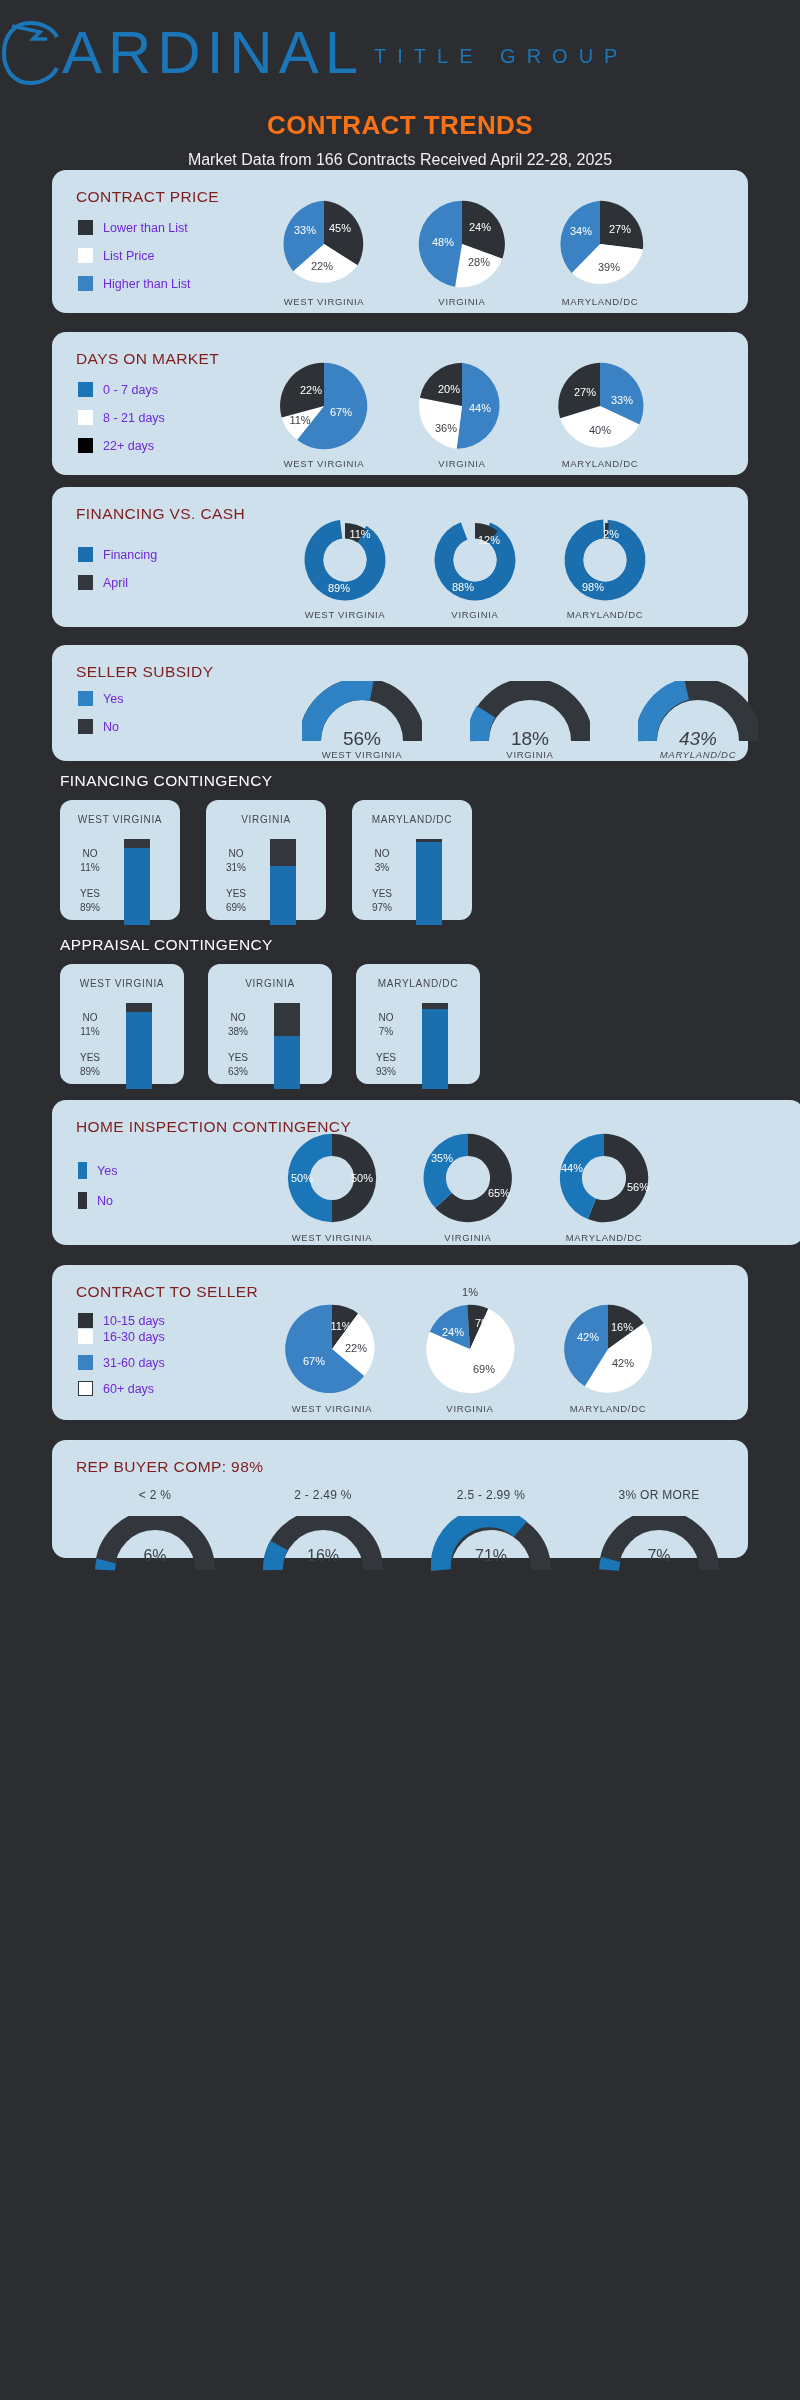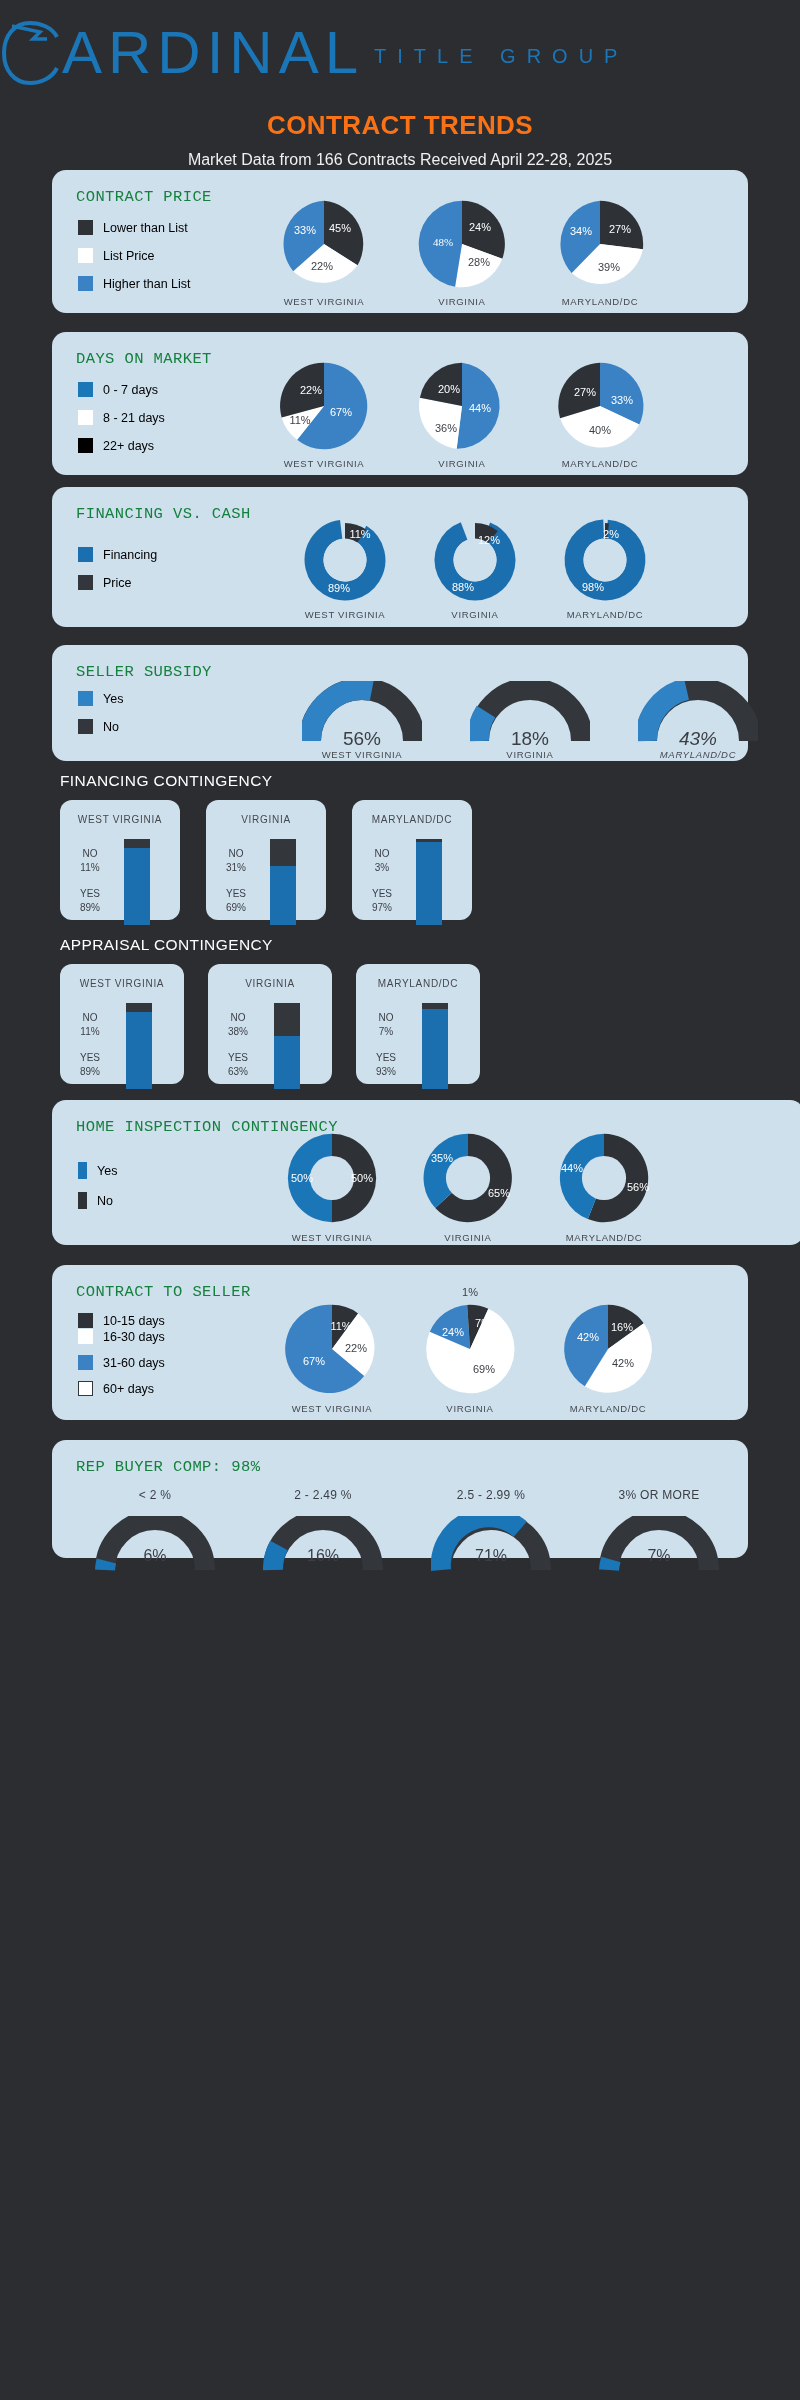--- a/index.html
+++ b/index.html
@@ -40,27 +40,27 @@
   }
 
   
   .card {
     background: #cfe0ed;
     border-radius: 14px;
     color: #3b3f45;
     position: absolute;
   }
   .card-title {
-    font-size: 15.5px; color:#15803d; letter-spacing:0.4px;
-    position:absolute; left:24px; top:18px; font-weight:400;font-family:Liberation Mono, monospace;
+    font-size: 15.5px; color:#7f1d1d; letter-spacing:0.4px;
+    position:absolute; left:24px; top:18px; font-weight:400;
   }
   .legend { position:absolute; left:26px; }
   .legend-row { display:flex; align-items:center; margin-bottom:13px; }
   .swatch { width:15px; height:15px; margin-right:10px; flex:0 0 auto; }
-  .legend-label { font-size:12.5px; color:#000000; white-space:nowrap; }
+  .legend-label { font-size:12.5px; color:#6d28d9; white-space:nowrap; }
 
   .charts-row { position:absolute; display:flex; }
   .chart-cell { text-align:center; position:relative; }
   .region-label {
     font-size: 9.5px; letter-spacing:0.7px; color:#44484e;
     margin-top: 6px; white-space:nowrap;
   }
   .pct {
     position:absolute; font-size:11px; font-weight:400;
     transform: translate(-50%,-50%); white-space:nowrap;
@@ -157,21 +157,21 @@
       </div>
 
       <div class="chart-cell">
         <svg width="92" height="92" viewBox="0 0 100 100">
           <path d="M50 50 L50 3 A47 47 0 0 1 93.8 66 Z" fill="#2e3237"></path>
           <path d="M50 50 L93.8 66 A47 47 0 0 1 42.5 96.4 Z" fill="#ffffff"></path>
           <path d="M50 50 L42.5 96.4 A47 47 0 0 1 50 3 Z" fill="#3a82c4"></path>
         </svg>
         <span class="pct on-dark" style="left:64px; top:29px;">24%</span>
         <span class="pct on-light" style="left:63px; top:64px;">28%</span>
-        <span class="pct on-dark" style="left:27px; top:44px;font-family:Liberation Serif, serif;">48%</span>
+        <span class="pct on-dark" style="left:27px; top:44px;">48%</span>
         <div class="region-label">VIRGINIA</div>
       </div>
 
       <div class="chart-cell">
         <svg width="92" height="92" viewBox="0 0 100 100">
           <path d="M50 50 L50 3 A47 47 0 0 1 96.6 55.6 Z" fill="#2e3237"></path>
           <path d="M50 50 L96.6 55.6 A47 47 0 0 1 19.2 81.4 Z" fill="#ffffff"></path>
           <path d="M50 50 L19.2 81.4 A47 47 0 0 1 50 3 Z" fill="#3a82c4"></path>
         </svg>
         <span class="pct on-dark" style="left:66px; top:31px;">27%</span>
@@ -243,21 +243,21 @@
   <div class="card" style="left:52px; top:487px; width:696px; height:140px;">
     <div class="card-title">FINANCING VS. CASH</div>
 
     <div class="legend" style="top:60px;">
       <div class="legend-row">
         <span class="swatch" style="background:#1b6fae;"></span>
         <span class="legend-label">Financing</span>
       </div>
       <div class="legend-row">
         <span class="swatch" style="background:#33373c;"></span>
-        <span class="legend-label">Price</span>
+        <span class="legend-label">April</span>
       </div>
     </div>
 
     <div class="charts-row" style="left:250px; top:30px; gap:44px;">
 
       <div class="chart-cell">
         <svg width="86" height="86" viewBox="0 0 100 100">
           <circle cx="50" cy="50" r="36" fill="none" stroke="#1b6fae" stroke-width="22" stroke-dasharray="201.3 24.9" transform="rotate(-58 50 50)"></circle>
           <path d="M50 50 L50 7 A43 43 0 0 1 74.7 14.8 Z" fill="#2e3237"></path>
           <circle cx="50" cy="50" r="25" fill="#cfe0ed"></circle>

